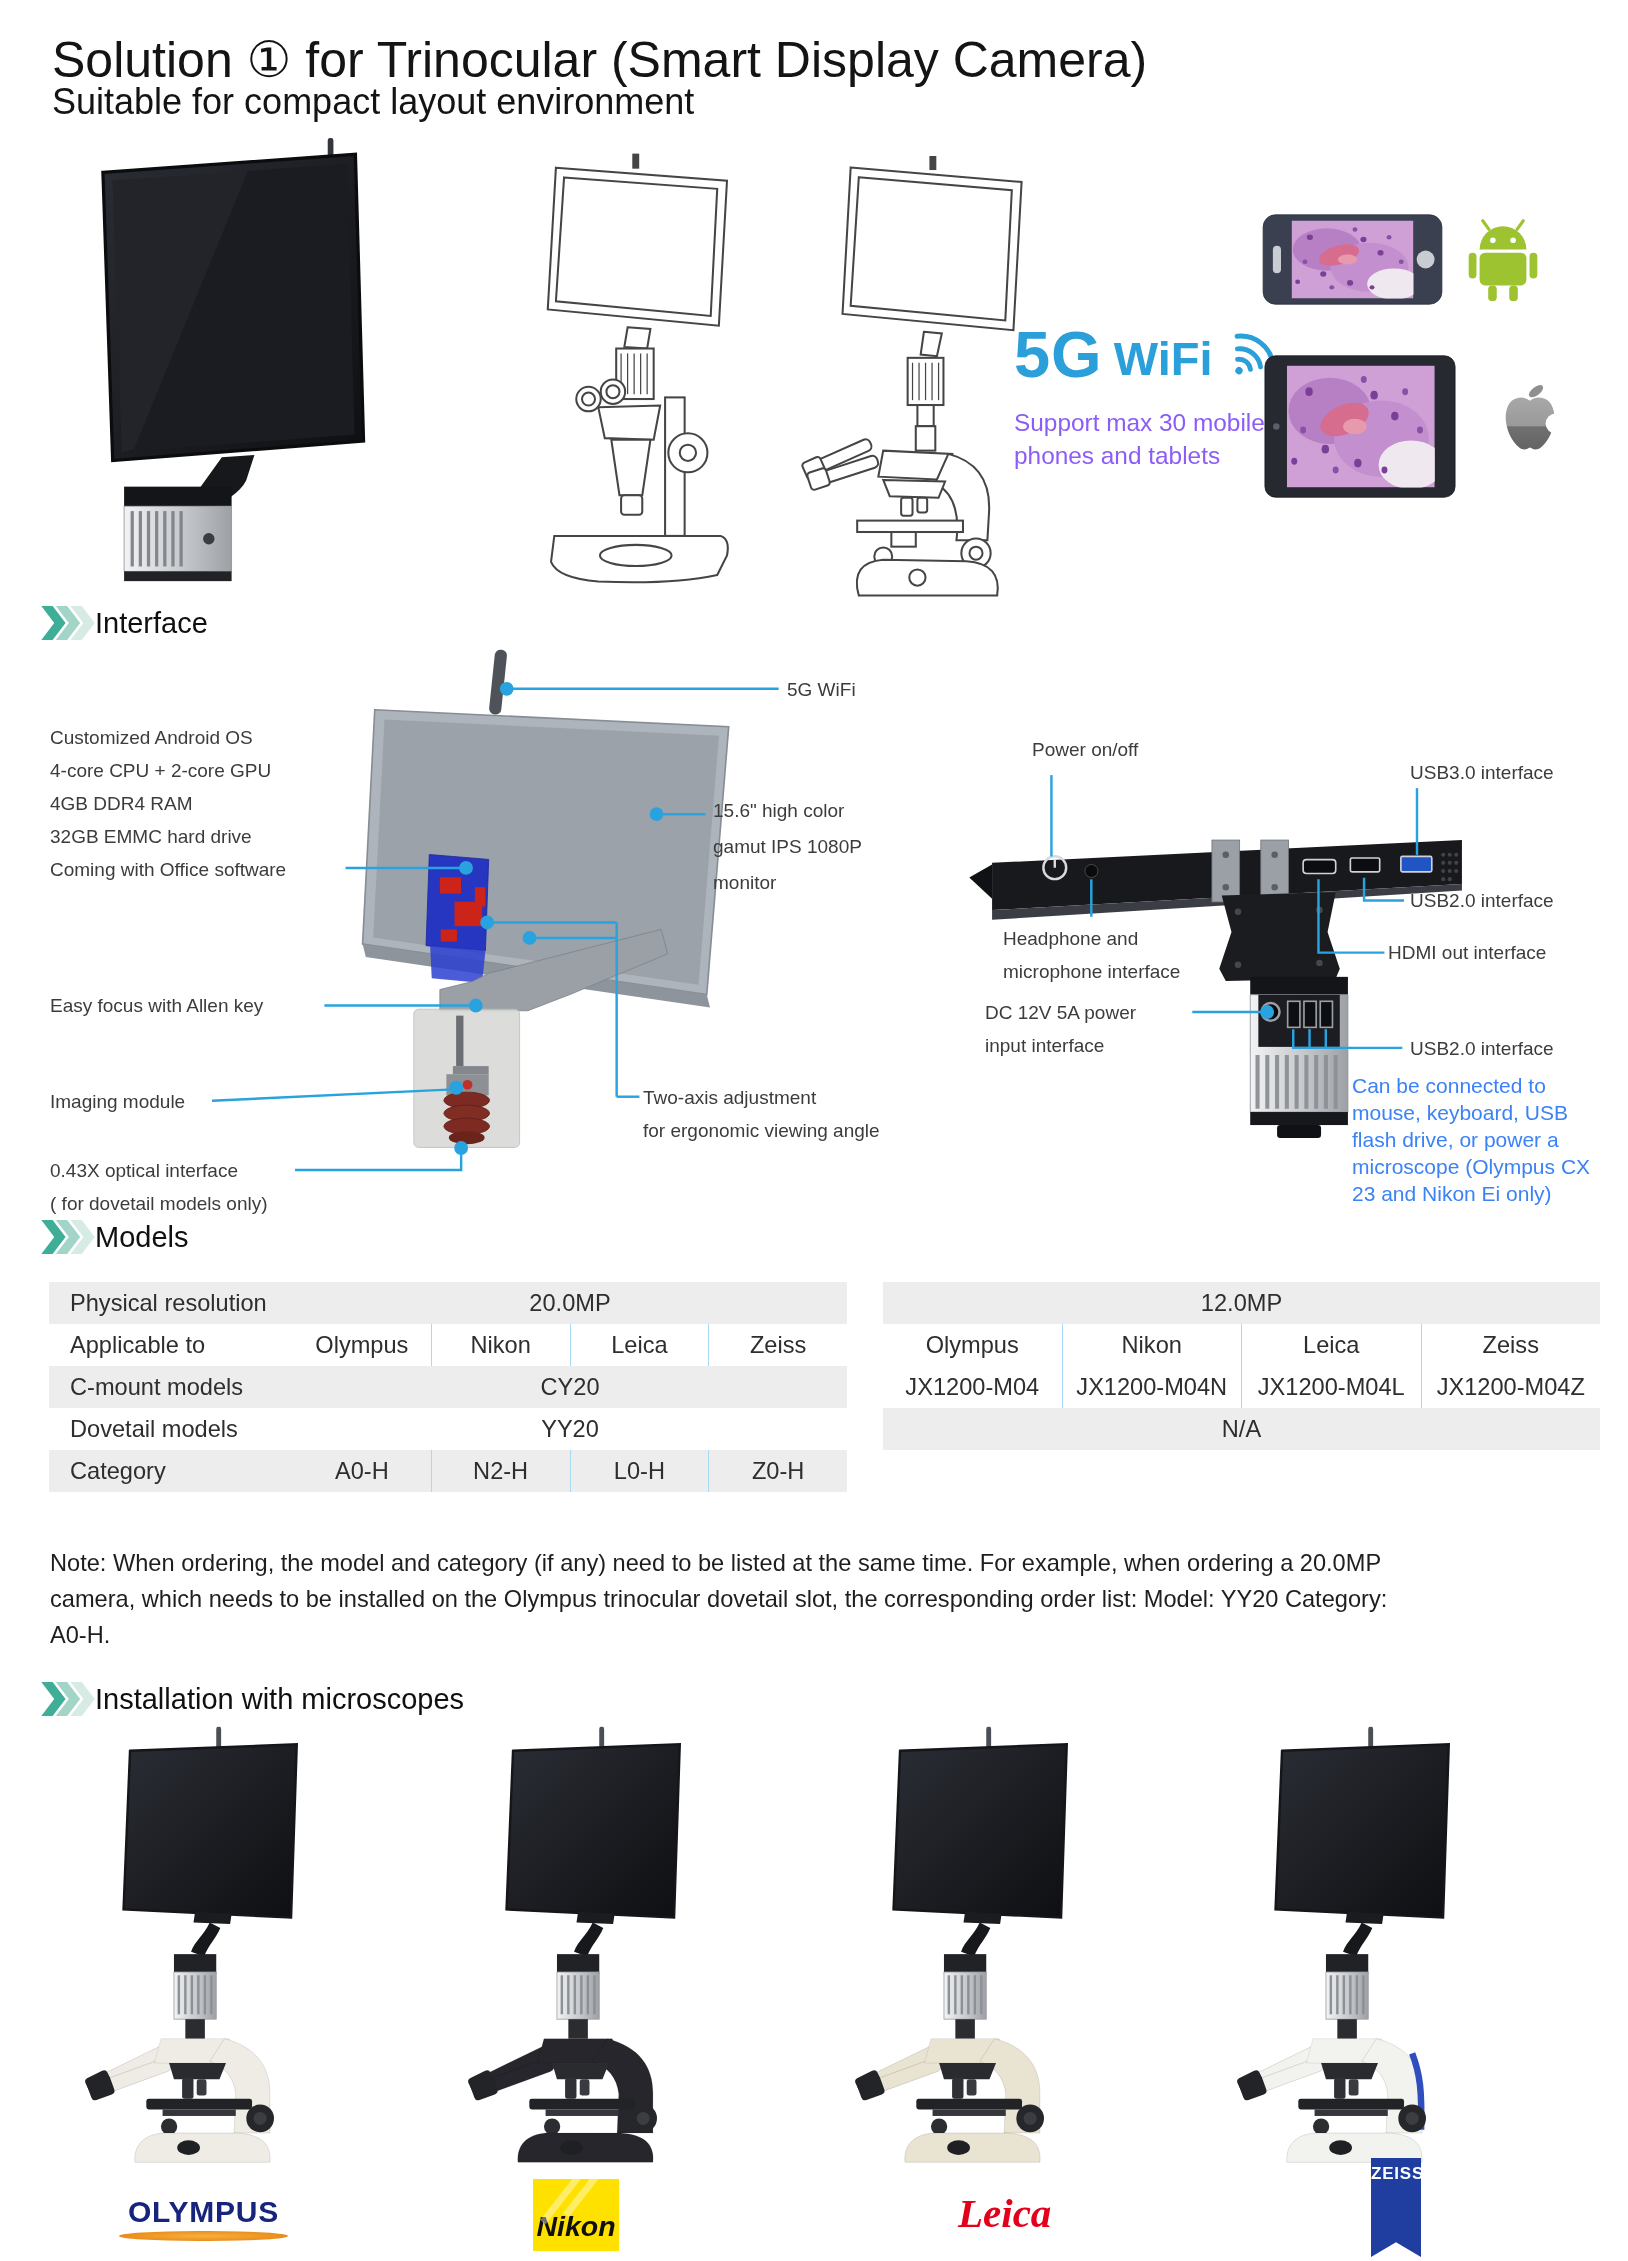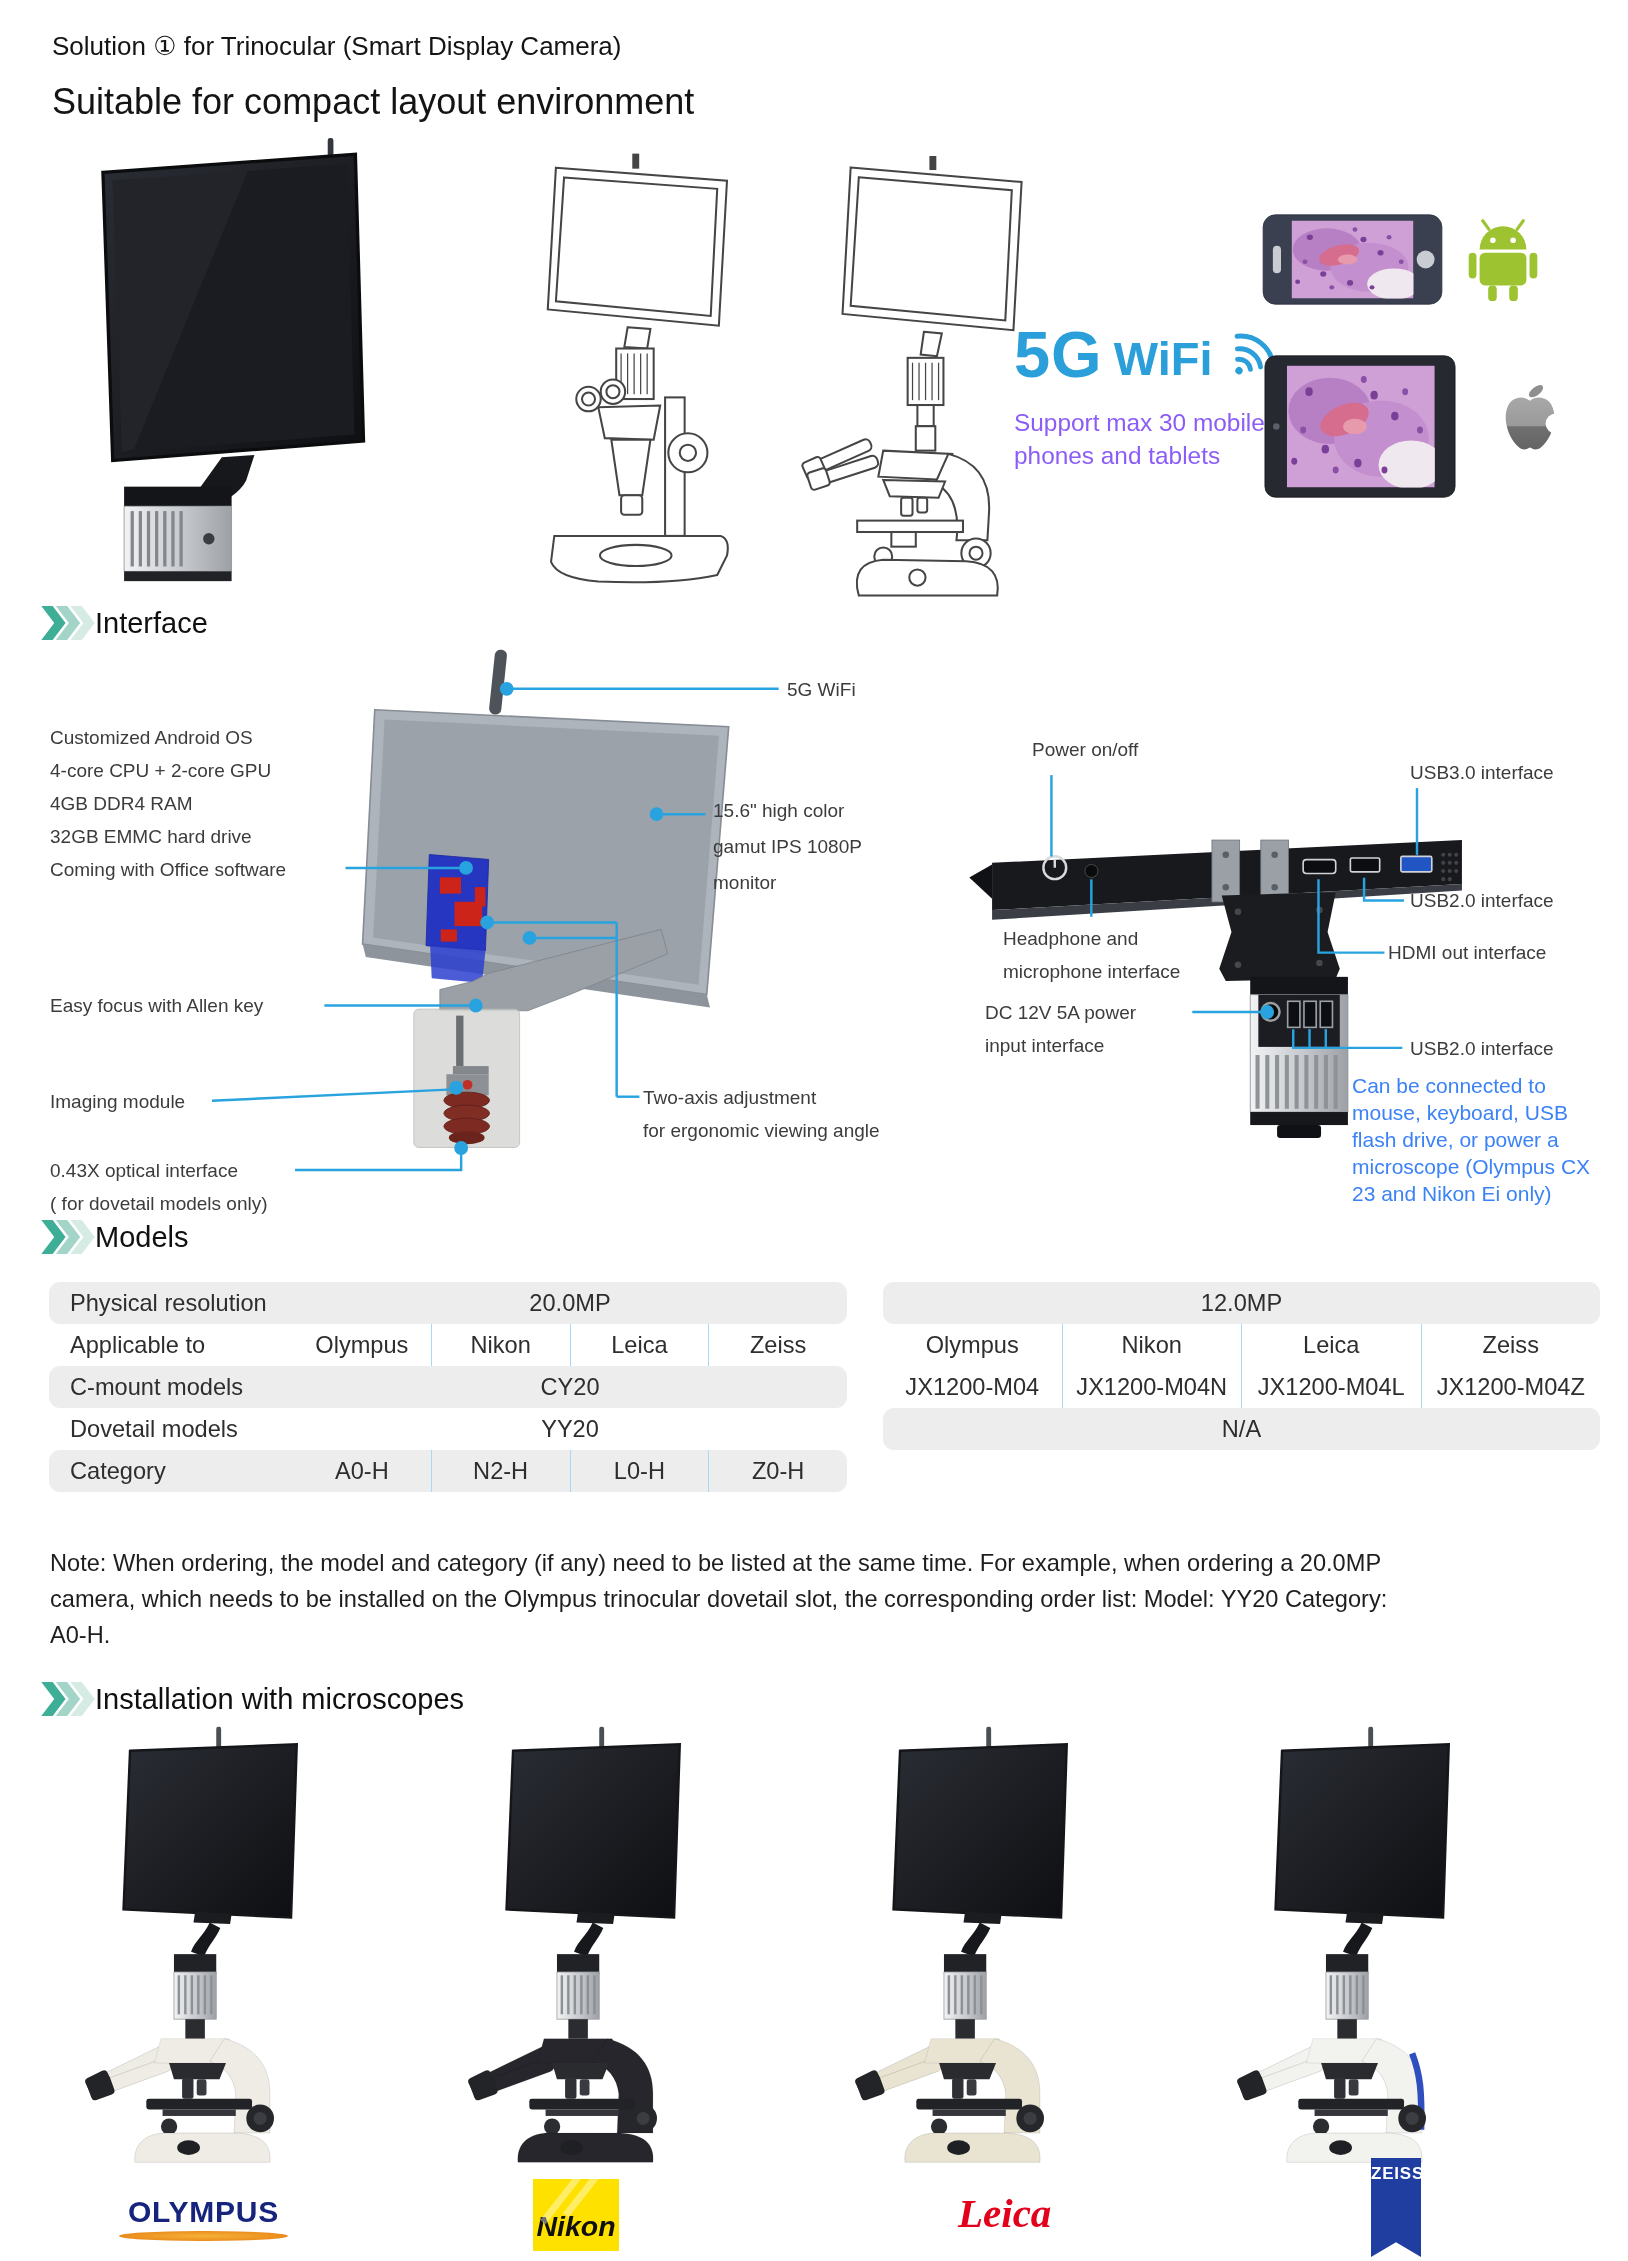--- a/index.html
+++ b/index.html
@@ -1,32 +1,32 @@
 <!DOCTYPE html>
 <html style="font-size:13px"><head>
 <meta charset="utf-8">
 <style>
   html,body{margin:0;padding:0;background:#fff;}
   #page{position:relative;width:1629px;height:2261px;background:#fff;overflow:hidden;
         font-family:"Liberation Sans","DejaVu Sans",sans-serif;color:#222;}
   .abs{position:absolute;}
-  .title{position:absolute;left:52px;top:31px;font-size:26px;color:#141414;white-space:nowrap;}
+  .title{position:absolute;left:52px;top:31px;font-size:50px;color:#141414;white-space:nowrap;}
   .subtitle{position:absolute;left:52px;top:81px;font-size:36px;color:#141414;white-space:nowrap;}
   .sec-head{position:absolute;display:flex;align-items:center;}
   .sec-head .txt{font-size:29px;color:#101010;white-space:nowrap;}
   .lbl{position:absolute;font-size:19px;color:#3c3c3c;white-space:nowrap;line-height:33px;}
   .lbl div{height:33px;}
   .lbl-sm{position:absolute;font-size:21px;line-height:27px;color:#3b82f6;white-space:nowrap;}
   .g5{position:absolute;left:1014px;top:322px;display:flex;align-items:flex-start;}
   .g5 .five{font-size:65px;font-weight:bold;color:#2b9fd9;line-height:1;letter-spacing:0.8px;}
   .g5 .wifi{font-size:47px;font-weight:bold;color:#2b9fd9;line-height:1;margin:13px 0 0 11.4px;}
   .support{position:absolute;left:1014px;top:406px;font-size:24.4px;line-height:33px;color:#8b5cf6;}
   
   .mtable{position:absolute;}
-  .trow{display:flex;height:42px;align-items:stretch;font-size:23.6px;color:#2e2e2e;border-radius:11px;}
+  .trow{display:flex;height:42px;align-items:stretch;font-size:23.6px;color:#2e2e2e;}
   .trow.gray{background:#ededed;}
   .tlabel{width:244px;padding-left:21px;box-sizing:border-box;display:flex;align-items:center;}
   .tcell{flex:1;display:flex;align-items:center;justify-content:center;text-align:center;}
   .tspan{flex:1;display:flex;align-items:center;justify-content:center;}
   .sep{border-left:1.6px solid #a9d9f2;}
   .note{position:absolute;left:50px;top:1545px;font-size:23.6px;line-height:36px;color:#1e1e1e;}
   .note div{white-space:nowrap;}
   
   .logo-olympus{position:absolute;left:119px;top:2195px;text-align:center;}
   .logo-olympus .txt{font-size:30px;font-weight:bold;color:#16247e;letter-spacing:0.8px;}

